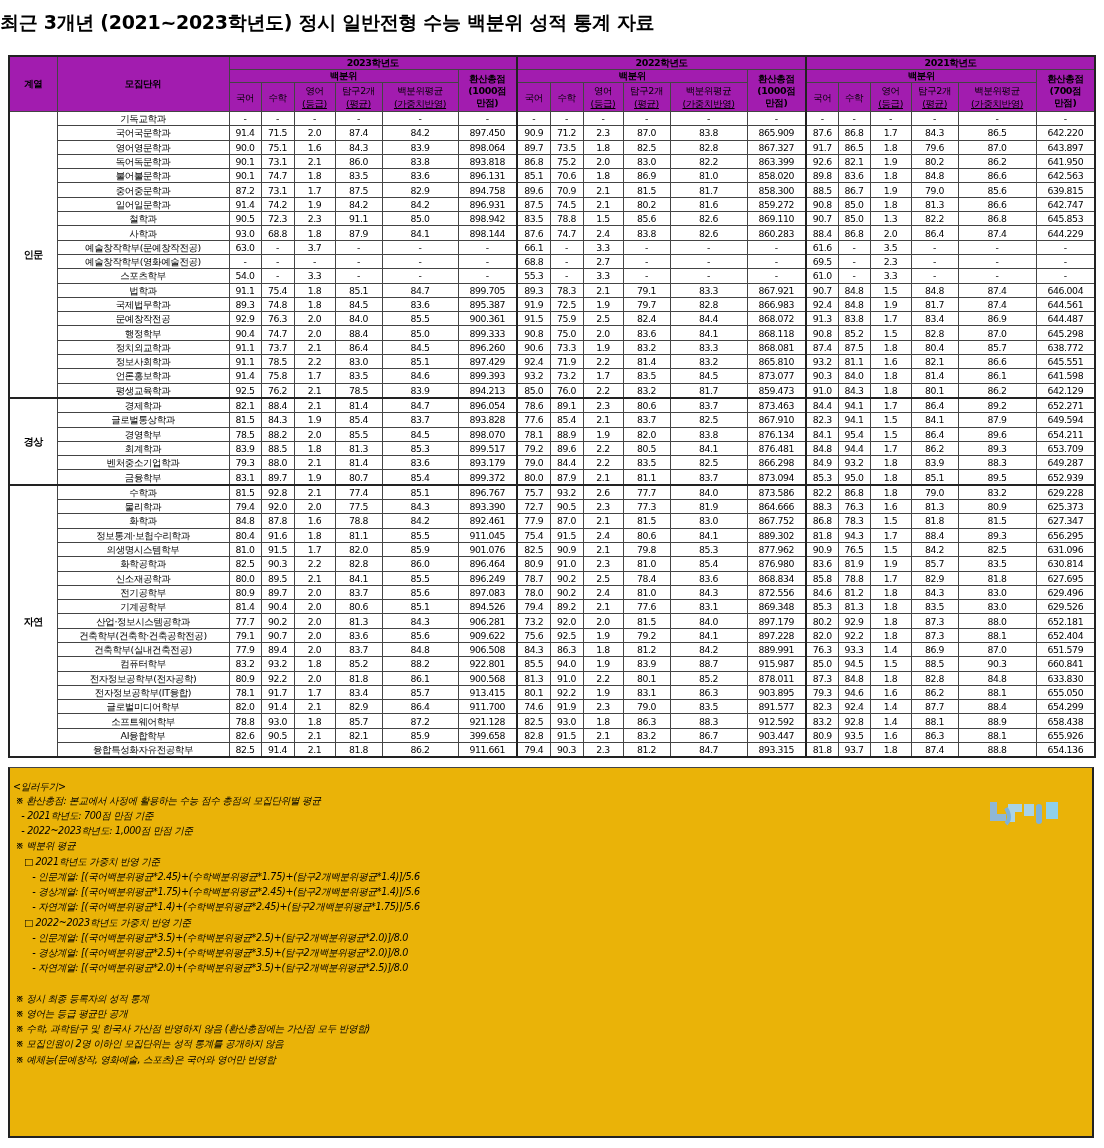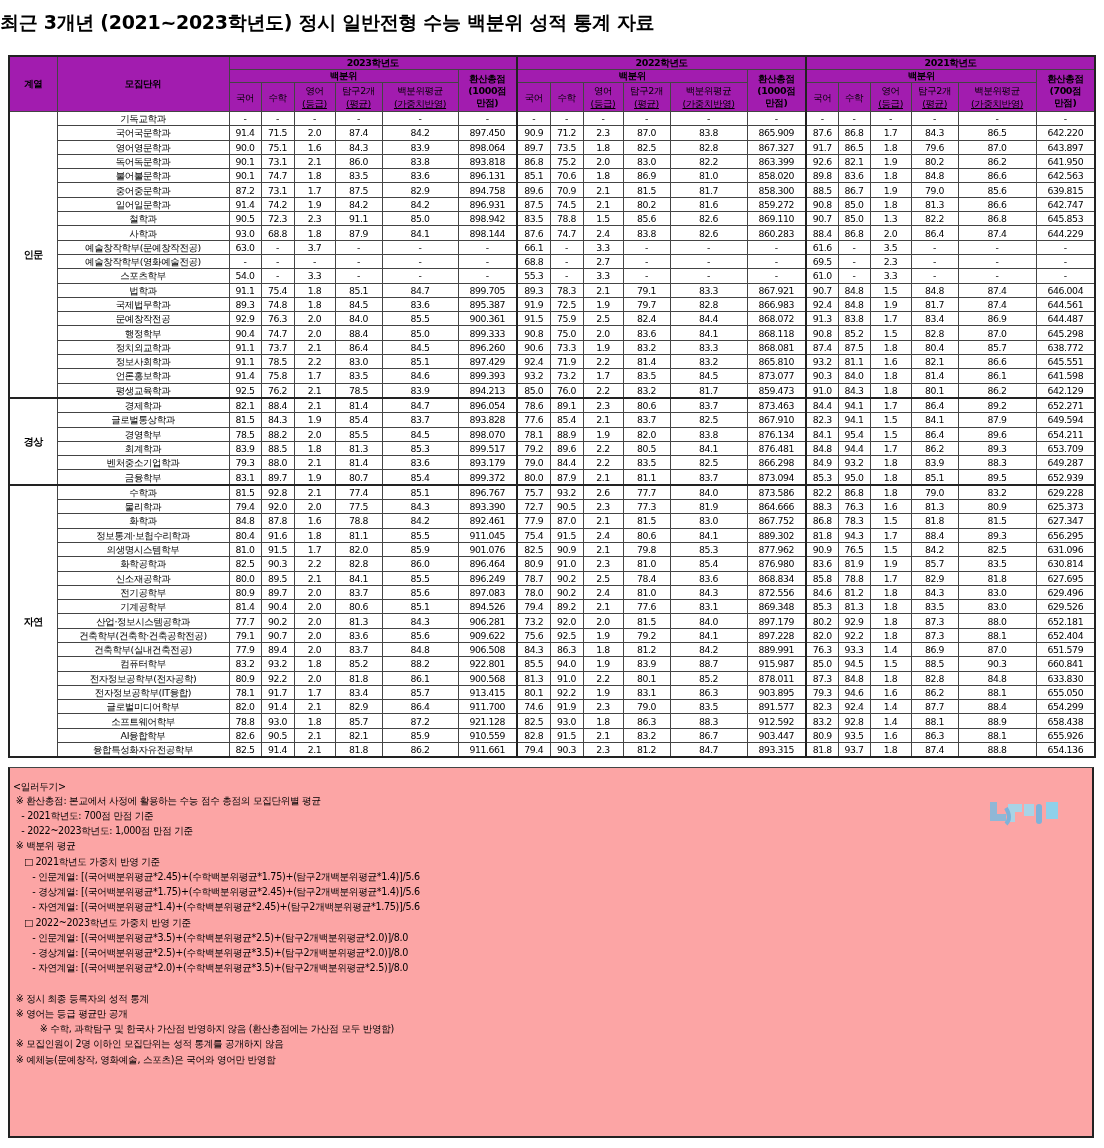--- a/index.html
+++ b/index.html
@@ -11,21 +11,21 @@
   table.grid thead th { background:#a21caf; font-weight:normal; font-size:9.5px; }
   table.grid thead th.bold { font-weight:bold; }
   table.grid thead tr.r1 th { height:12px; line-height:12px; }
   table.grid thead tr.r2 th { height:12px; line-height:12px; }
   table.grid thead tr.r3 th { height:28px; line-height:13px; }
   table.grid tbody td.cat { font-weight:bold; font-size:10px; vertical-align:middle; border-bottom:2px solid #222; }
   table.grid tbody tr.grp-end td { border-bottom:2px solid #222;margin-left:12px; }
   table.grid td.dept { font-size:9.5px; }
   table.grid .ythick-l { border-left:2px solid #222 !important; }
   table.grid { border:2px solid #222; }
-  .notes { position:absolute; left:8px; top:767px; width:1082px; height:368px; background:#fca5a5; border:2px solid #222; border-top:1px solid #444; font-size:9.6px; letter-spacing:-0.3px; }
+  .notes { position:absolute; left:8px; top:767px; width:1082px; height:368px; background:#eab308; border:2px solid #222; border-top:1px solid #444; font-size:9.6px; letter-spacing:-0.3px;font-style:italic; }
   .notes .line { position:absolute; left:3px; white-space:nowrap; }
   .notes .disclaimer { font-weight:bold; font-size:9.8px; }
   .logo { position:absolute; left:990px; top:800px; width:72px; height:26px; }
 </style>
 </head>
 <body>
 
 <div class="title">최근 3개년 (2021~2023학년도) 정시 일반전형 수능 백분위 성적 통계 자료</div>
 
 <div class="sheet">
@@ -1044,21 +1044,21 @@
           <td>88.9</td>
           <td>658.438</td>
         </tr>
         <tr>
           <td class="dept">AI융합학부</td>
           <td>82.6</td>
           <td>90.5</td>
           <td>2.1</td>
           <td>82.1</td>
           <td>85.9</td>
-          <td>910.559</td>
+          <td>399.658</td>
           <td class="ythick-l">82.8</td>
           <td>91.5</td>
           <td>2.1</td>
           <td>83.2</td>
           <td>86.7</td>
           <td>903.447</td>
           <td class="ythick-l">80.9</td>
           <td>93.5</td>
           <td>1.6</td>
           <td>86.3</td>
@@ -1100,21 +1100,21 @@
       <div class="line" style="top: 88px; white-space: pre;">    □ 2021학년도 가중치 반영 기준</div>
       <div class="line" style="top: 103px; white-space: pre;">       - 인문계열: [(국어백분위평균*2.45)+(수학백분위평균*1.75)+(탐구2개백분위평균*1.4)]/5.6</div>
       <div class="line" style="top: 118px; white-space: pre;">       - 경상계열: [(국어백분위평균*1.75)+(수학백분위평균*2.45)+(탐구2개백분위평균*1.4)]/5.6</div>
       <div class="line" style="top: 133px; white-space: pre;">       - 자연계열: [(국어백분위평균*1.4)+(수학백분위평균*2.45)+(탐구2개백분위평균*1.75)]/5.6</div>
       <div class="line" style="top: 149px; white-space: pre;">    □ 2022~2023학년도 가중치 반영 기준</div>
       <div class="line" style="top: 164px; white-space: pre;">       - 인문계열: [(국어백분위평균*3.5)+(수학백분위평균*2.5)+(탐구2개백분위평균*2.0)]/8.0</div>
       <div class="line" style="top: 179px; white-space: pre;">       - 경상계열: [(국어백분위평균*2.5)+(수학백분위평균*3.5)+(탐구2개백분위평균*2.0)]/8.0</div>
       <div class="line" style="top: 194px; white-space: pre;">       - 자연계열: [(국어백분위평균*2.0)+(수학백분위평균*3.5)+(탐구2개백분위평균*2.5)]/8.0</div>
       <div class="line" style="top: 225px; white-space: pre;"> ※ 정시 최종 등록자의 성적 통계</div>
       <div class="line" style="top: 240px; white-space: pre;"> ※ 영어는 등급 평균만 공개</div>
-      <div class="line" style="top: 255px; white-space: pre; margin-left: 24px;"> ※ 수학, 과학탐구 및 한국사 가산점 반영하지 않음 (환산총점에는 가산점 모두 반영함)</div>
+      <div class="line" style="top: 255px; white-space: pre;"> ※ 수학, 과학탐구 및 한국사 가산점 반영하지 않음 (환산총점에는 가산점 모두 반영함)</div>
       <div class="line" style="top: 270px; white-space: pre;"> ※ 모집인원이 2명 이하인 모집단위는 성적 통계를 공개하지 않음</div>
       <div class="line" style="top: 286px; white-space: pre;"> ※ 예체능(문예창작, 영화예술, 스포츠)은 국어와 영어만 반영함</div>
     </div>
 </div>
 
 <svg class="logo" viewBox="0 0 72 26">
   <rect x="0" y="2" width="7" height="19" fill="#8fb7d6"></rect>
   <rect x="7" y="14" width="9" height="7" fill="#8fb7d6"></rect>
   <path d="M18 4 h14 v8 h-7 v10 h-7 z" fill="#a9d3e6"></path>
   <path d="M16 8 q6 10 0 16" stroke="#7fb2d9" stroke-width="4" fill="none"></path>

